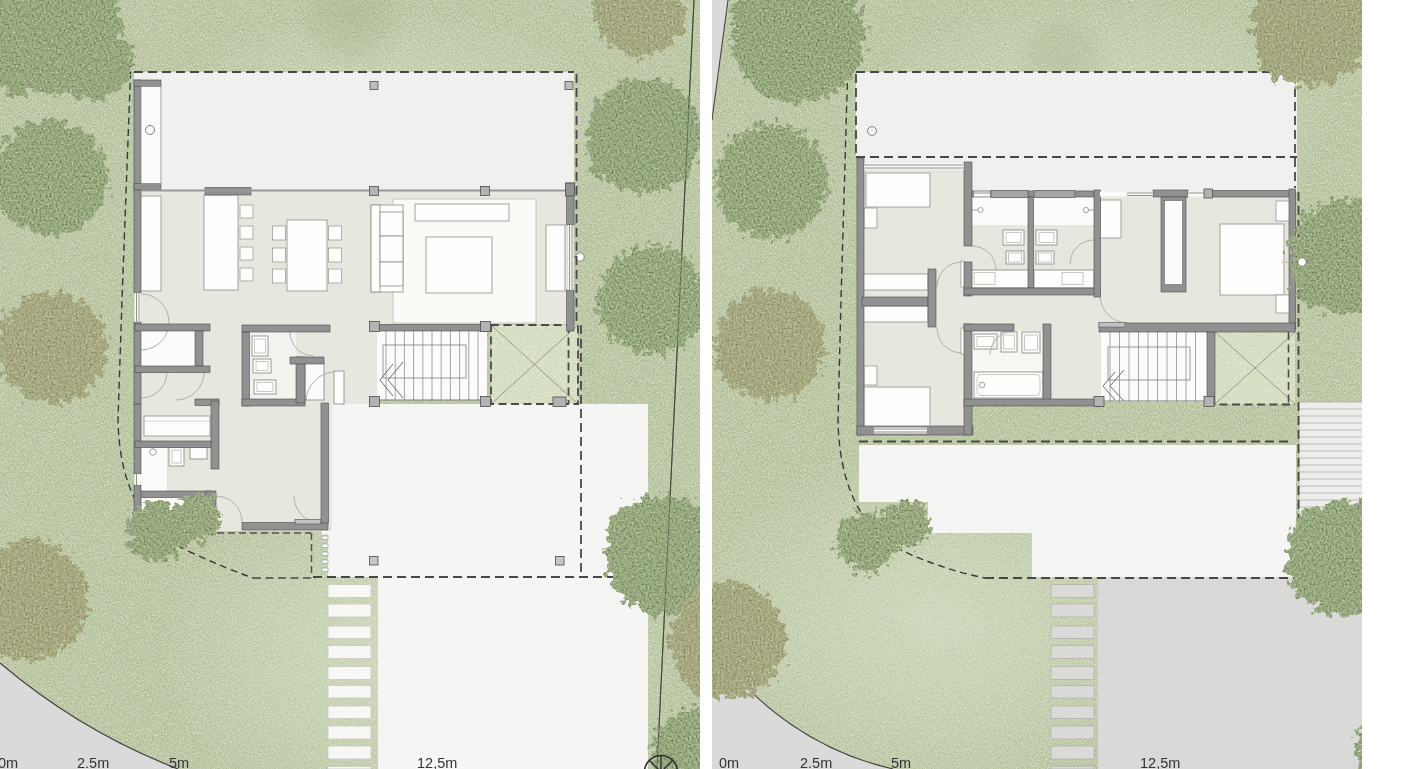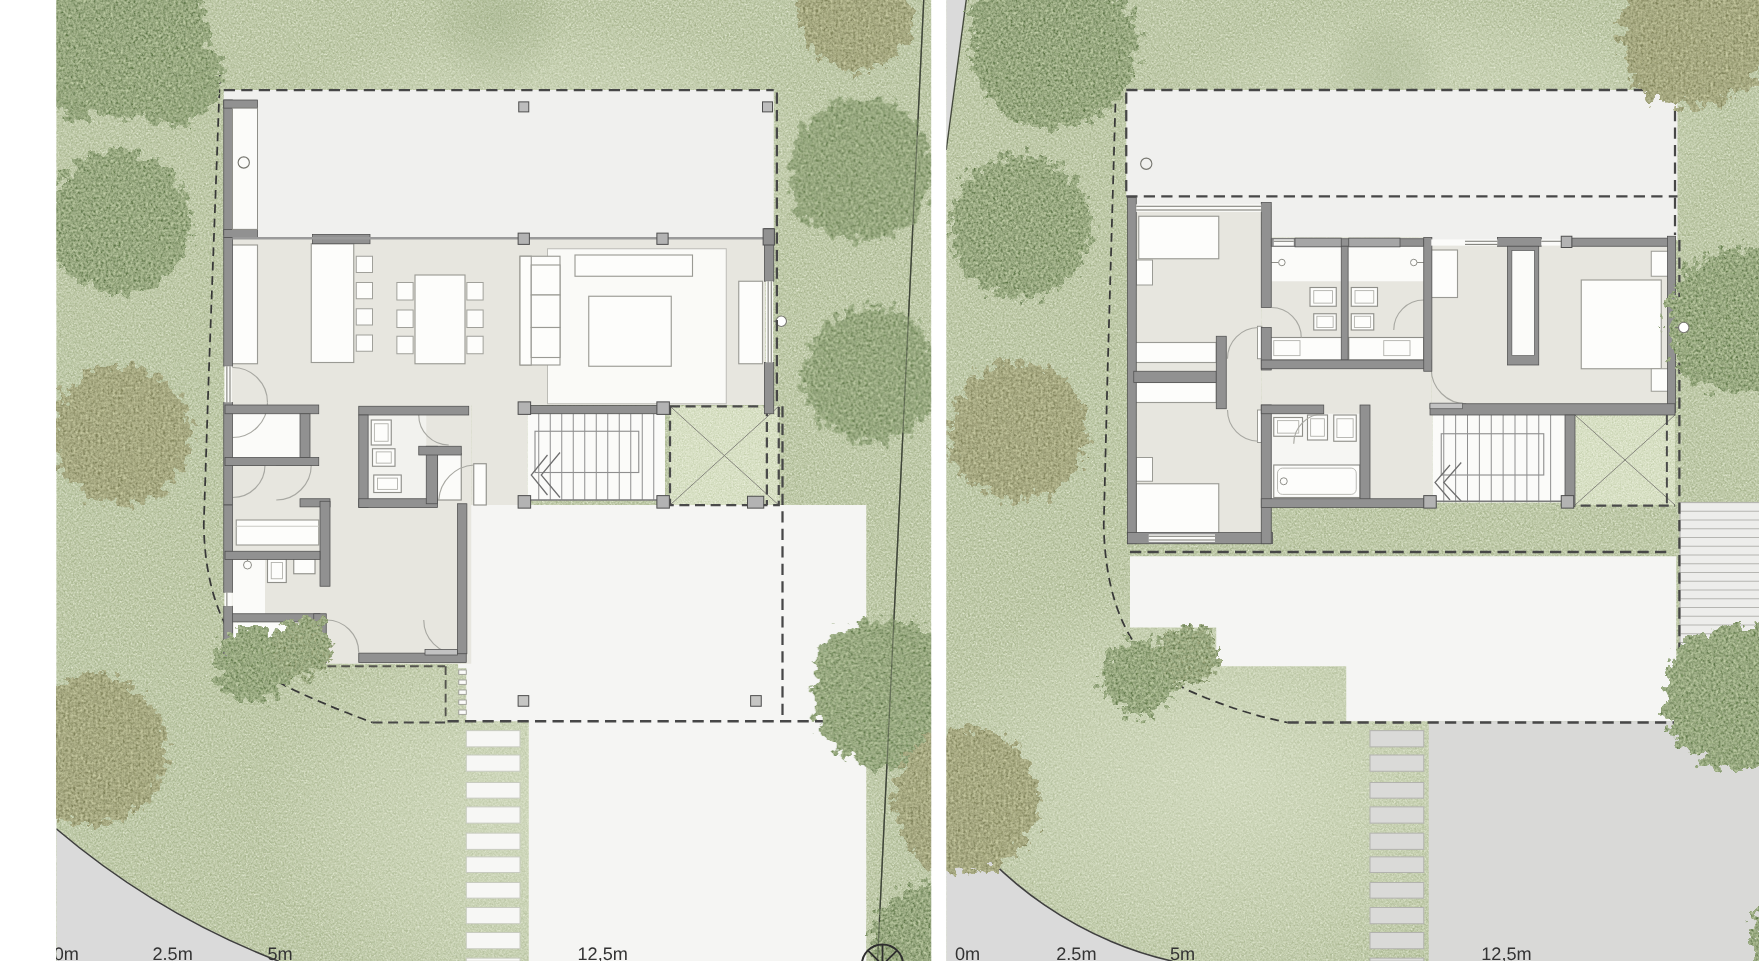--- a/index.html
+++ b/index.html
@@ -1,16 +1,16 @@
 <!DOCTYPE html>
 <html><head>
 <meta charset="utf-8">
 <style>
 html,body{margin:0;padding:0;background:#fff;}
-#c{position:relative;width:1362px;height:769px;overflow:hidden;font-family:"Liberation Sans",sans-serif;margin-left:45px;}
+#c{position:relative;width:1362px;height:769px;overflow:hidden;font-family:"Liberation Sans",sans-serif;}
 </style>
 </head>
 <body>
 <div id="c">
 <svg width="1408" height="769" viewBox="0 0 1408 769">
 <defs>
 <filter id="grain" x="0%" y="0%" width="100%" height="100%">
 <feTurbulence type="fractalNoise" baseFrequency="0.8" numOctaves="2" seed="7" stitchTiles="stitch" result="n"></feTurbulence>
 <feColorMatrix in="n" type="matrix" values="0 0 0 0 0  0 0 0 0 0  0 0 0 0 0  0.9 0.9 0.9 0 -0.85" result="a"></feColorMatrix>
 <feFlood flood-color="#e8edd8" result="f"></feFlood>

